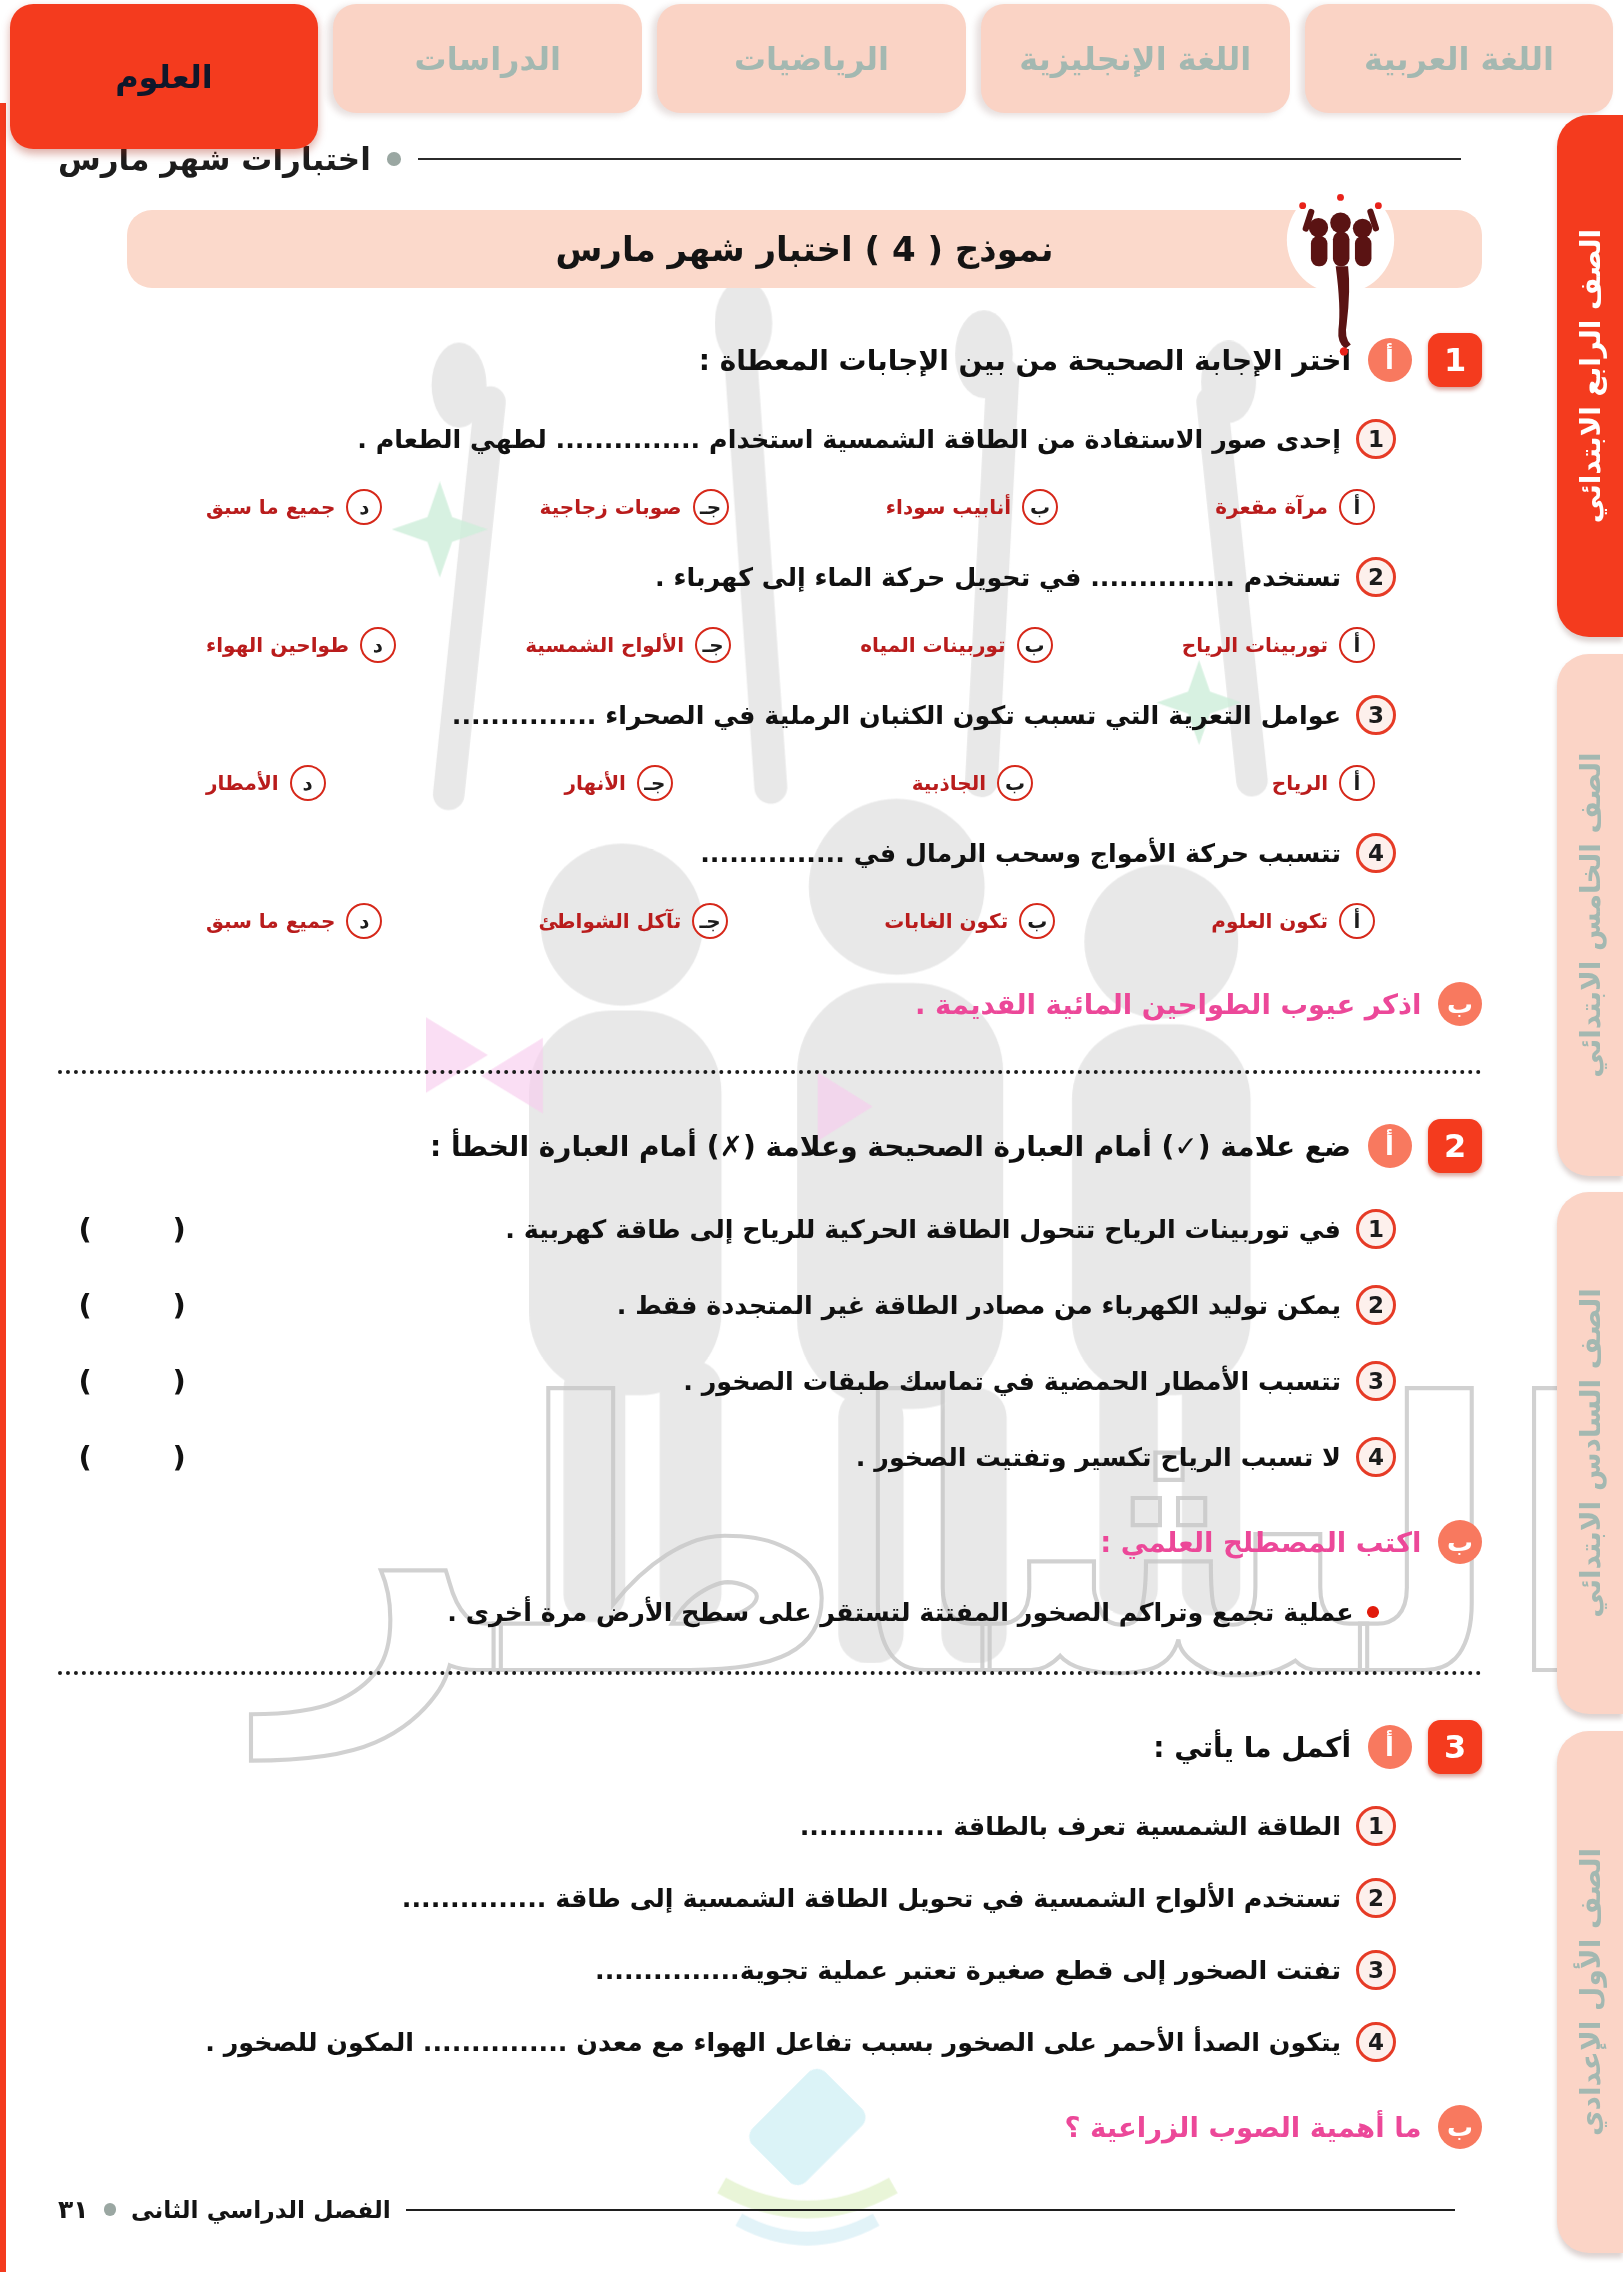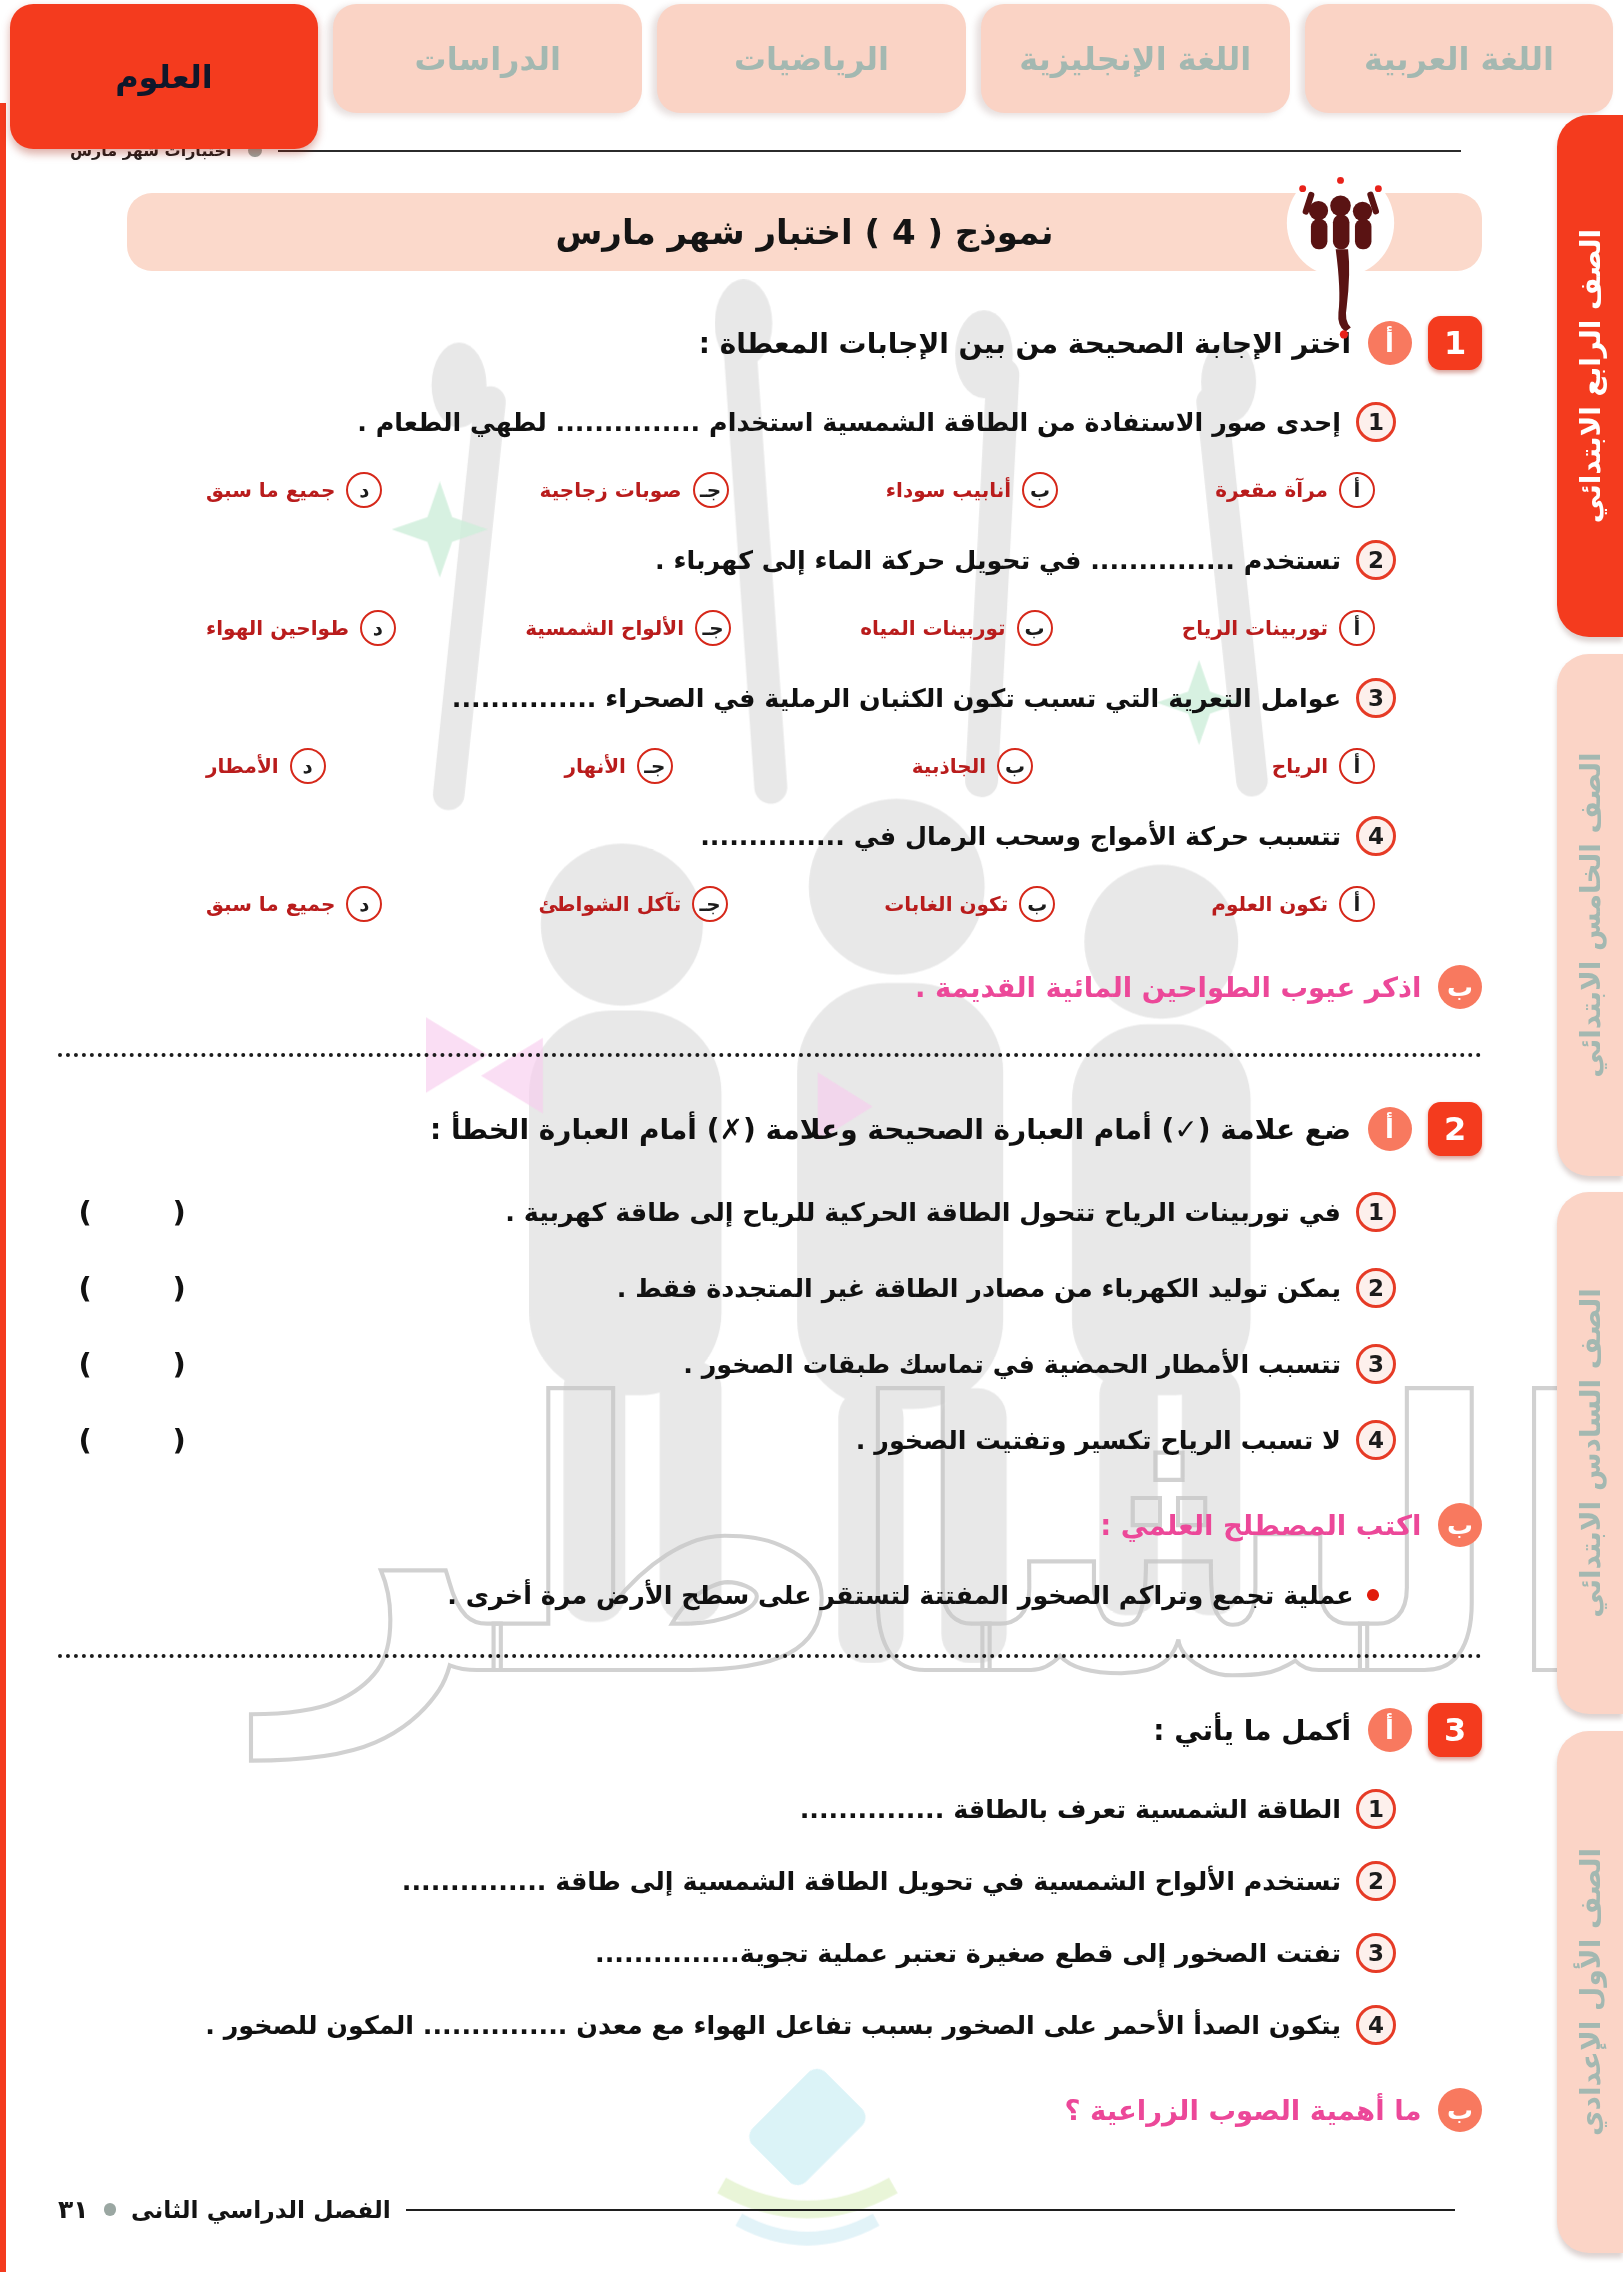--- a/index.html
+++ b/index.html
@@ -47,21 +47,21 @@
 
   
   .watermark { position:absolute; inset:0; z-index:0; pointer-events:none; }
 
   
   .content { position:absolute; top:141px; right:141px; left:58px; z-index:2; }
 
   .breadcrumb { display:flex; align-items:center; gap:16.5px; }
   .breadcrumb .rule { flex:1; border-top:2.7px solid #2b2b2b; margin-right:20.6px; }
   .breadcrumb .dot { width:13.7px; height:13.7px; border-radius:50%; background:#9aa7a2; }
-  .breadcrumb .label { font-size:16px; font-weight:bold; color:#1d1d1d; white-space:nowrap;margin-left:12px; }
+  .breadcrumb .label { font-size:31px; font-weight:bold; color:#1d1d1d; white-space:nowrap; }
 
   .banner {
     position:relative; margin:33px 0 0 69px; height:78px;
     background:#fbd9cb; border-radius:25px;
     display:flex; align-items:center; justify-content:center;
   }
   .banner .title { font-size:34px; font-weight:bold; color:#141414; }
   .brand-logo { position:absolute; right:76px; top:-25px; width:131px; height:172px; }
 
   .q-header { display:flex; align-items:center; gap:16.5px; margin-top:45px; }

